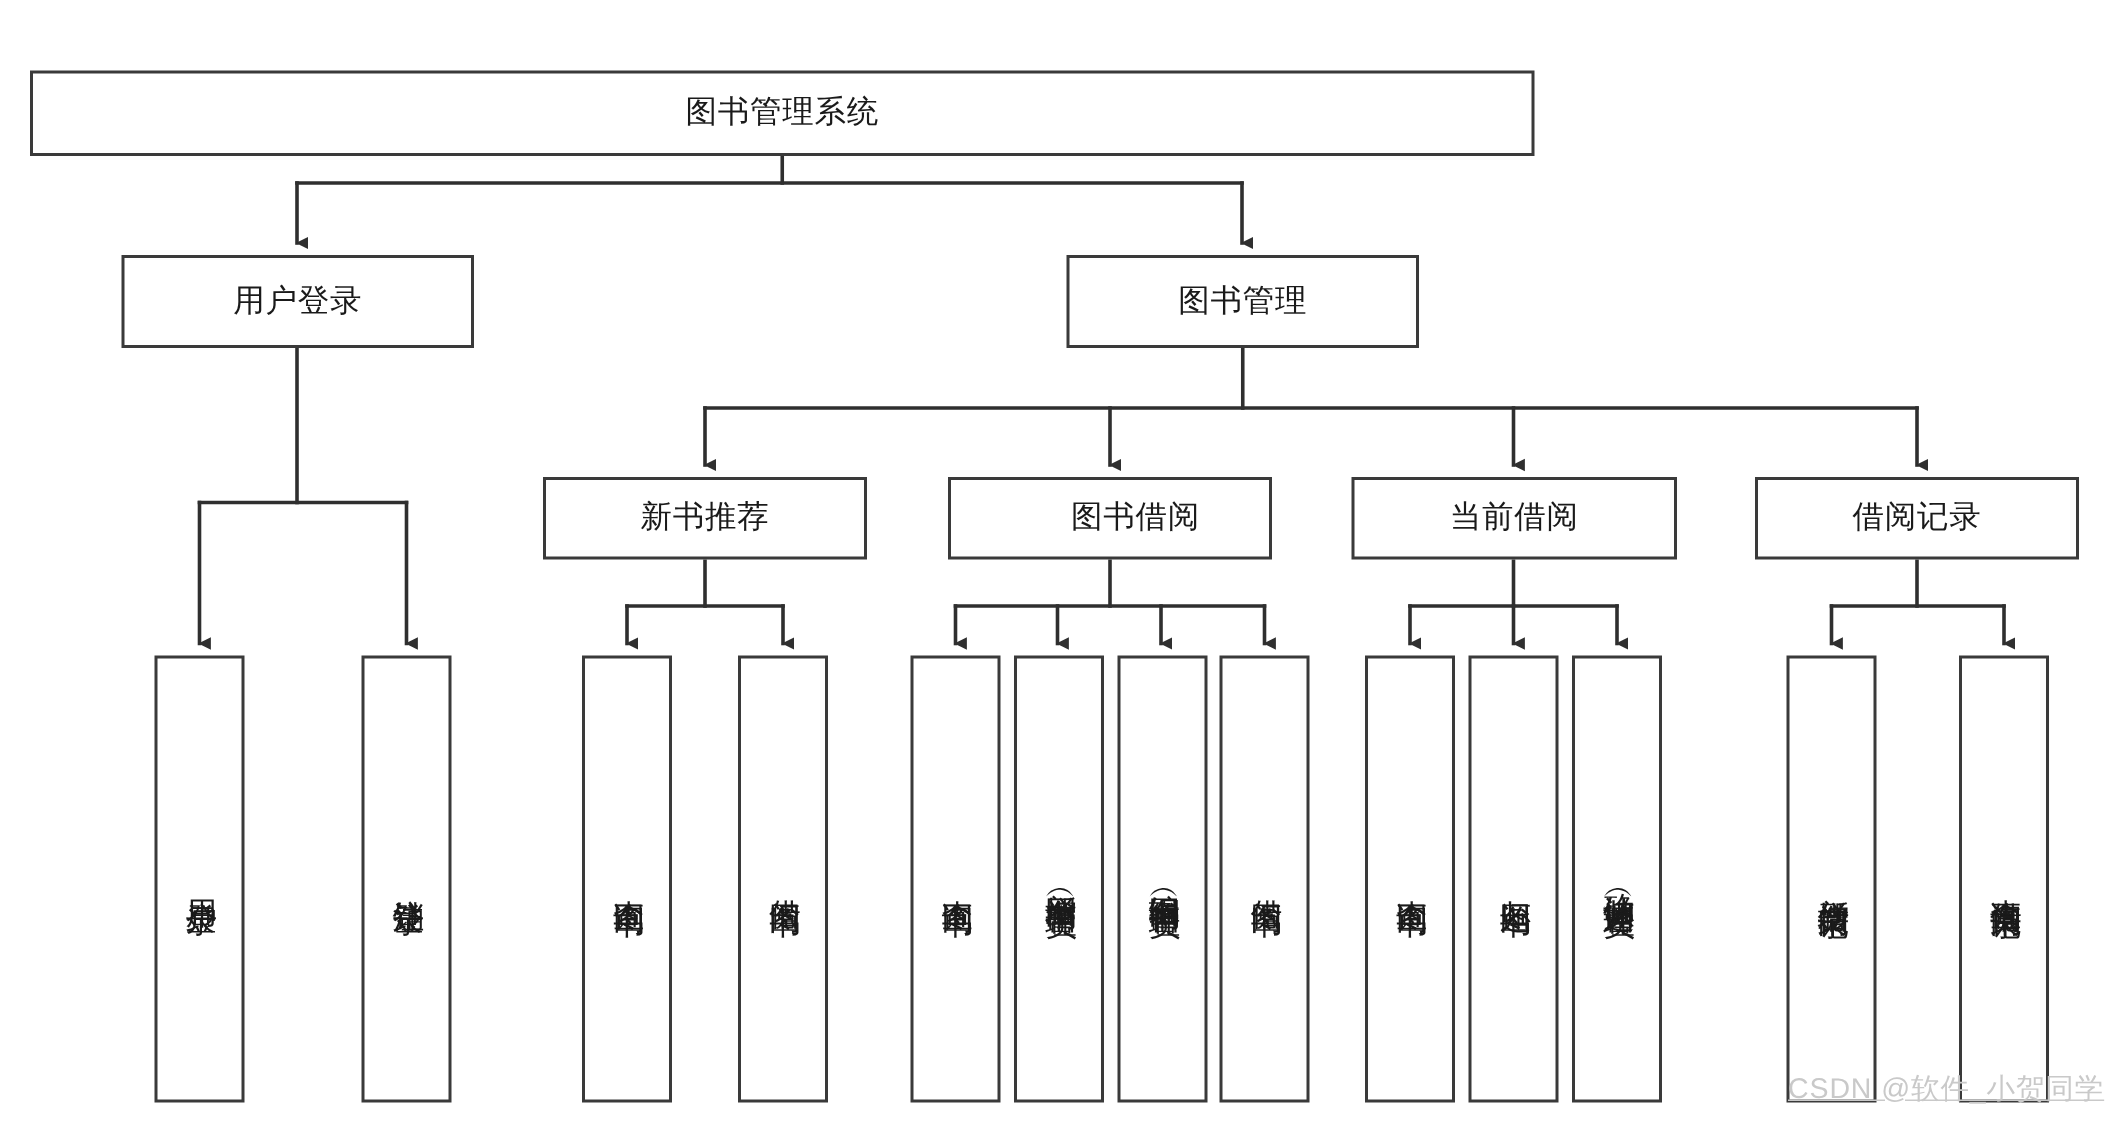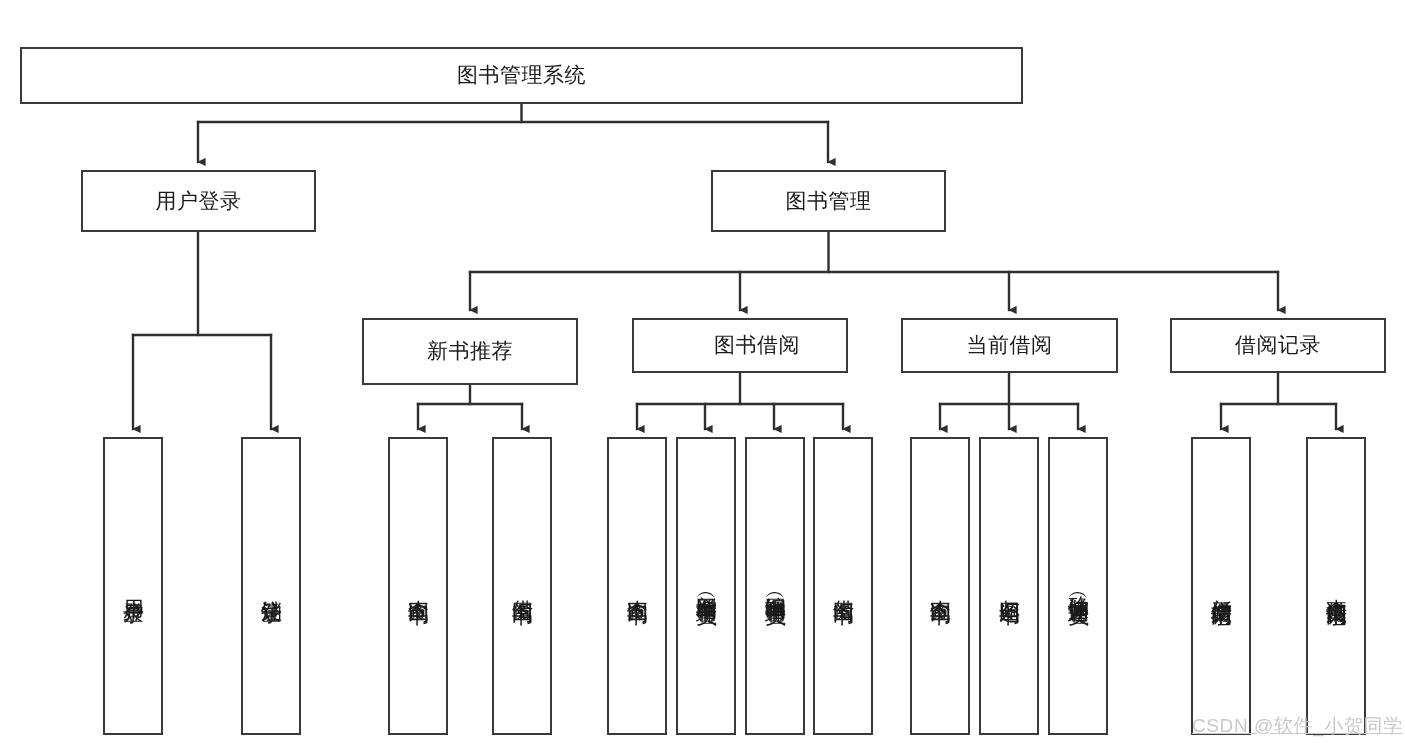--- a/index.html
+++ b/index.html
@@ -131,21 +131,21 @@
     <span class="node-label">图书管理系统</span>
   </div>
 
   <div class="node-box horizontal" style="left:81px; top:170px; width:235px; height:62px;">
     <span class="node-label">用户登录</span>
   </div>
   <div class="node-box horizontal" style="left:711px; top:170px; width:235px; height:62px;">
     <span class="node-label">图书管理</span>
   </div>
 
-  <div class="node-box horizontal" style="left:362px; top:318px; width:216px; height:67px;">
+  <div class="node-box horizontal" style="left:362px; top:318px; width:216px; height:55px;">
     <span class="node-label">新书推荐</span>
   </div>
   <div class="node-box horizontal" style="left:632px; top:318px; width:216px; height:55px;padding-left:34px;">
     <span class="node-label">图书借阅</span>
   </div>
   <div class="node-box horizontal" style="left:1170px; top:318px; width:216px; height:55px;">
     <span class="node-label">借阅记录</span>
   </div>
   <div class="node-box horizontal" style="left:901px; top:318px; width:217px; height:55px;">
     <span class="node-label">当前借阅</span>

